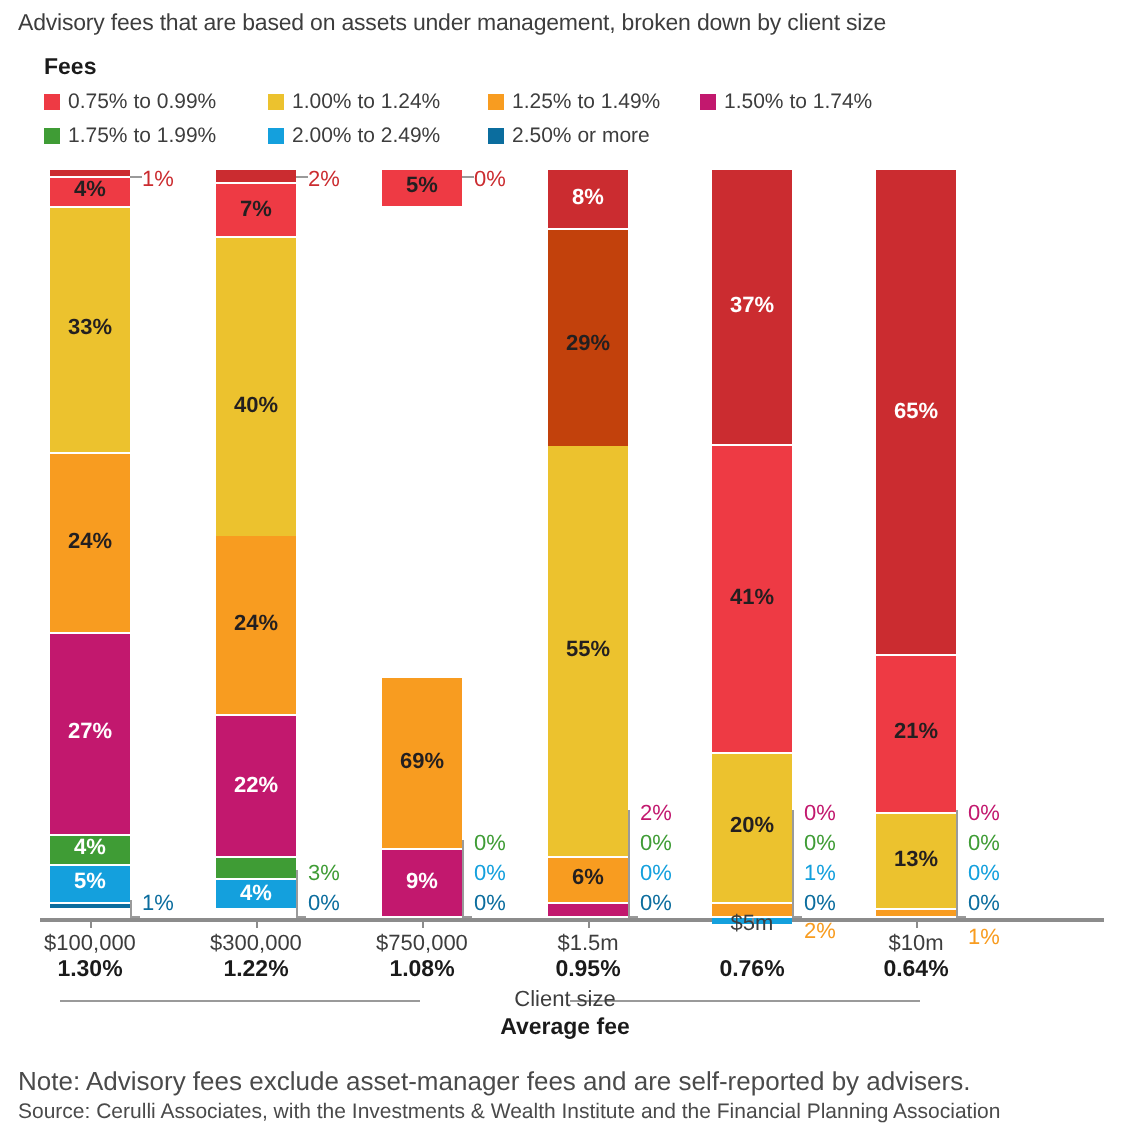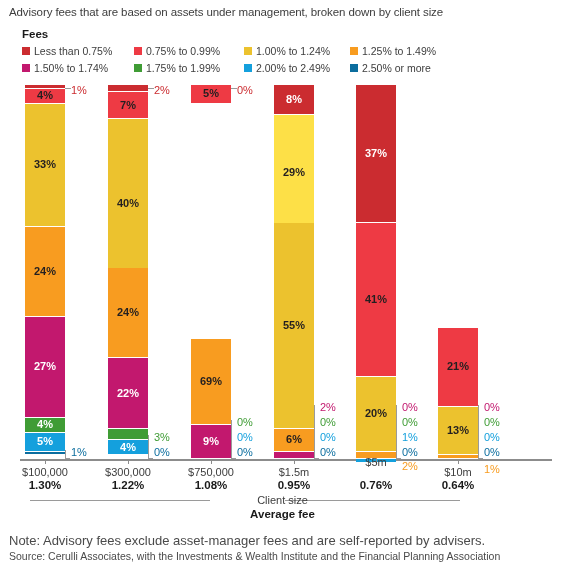--- a/index.html
+++ b/index.html
@@ -88,24 +88,20 @@
 </style>
 </head>
 <body>
 
 <div id="title">Advisory fees that are based on assets under management, broken down by client size</div>
 
 <div id="legend">
   <div id="legend-title">Fees</div>
   <div id="legend-grid">
       <div class="legend-item">
-        <span class="swatch" style="background: rgb(203, 44, 48);"></span>
-        <span>Less than 0.75%</span>
-      </div>
-      <div class="legend-item">
         <span class="swatch" style="background: rgb(238, 58, 68);"></span>
         <span>0.75% to 0.99%</span>
       </div>
       <div class="legend-item">
         <span class="swatch" style="background: rgb(236, 194, 46);"></span>
         <span>1.00% to 1.24%</span>
       </div>
       <div class="legend-item">
         <span class="swatch" style="background: rgb(248, 156, 32);"></span>
         <span>1.25% to 1.49%</span>
@@ -211,21 +207,21 @@
     <div class="outside" style="left: 237px; top: 417px; color: rgb(63, 156, 53);">0%</div>
     <div class="leader" style="left: 231px; top: 420px; width: 5px; height: 39px;"></div>
     <div class="tick" style="left: 211px;"></div>
     <div class="xlab" style="left: 161px; top: 466px;">$750,000</div>
     <div class="xlab2" style="left: 161px; top: 479px;">1.08%</div>
     <div class="bar-group" style="left: 274px; top: 85px; height: 374px;">
       <div class="bar" style="height: 374px;">
         <div class="seg" style="top: 0px; height: 29.92px; background: rgb(203, 44, 48);">
           <span class="seg-label" style="color: rgb(255, 255, 255);">8%</span>
         </div>
-        <div class="seg" style="top: 29.92px; height: 117px; background: #fde047;">
+        <div class="seg" style="top: 29.92px; height: 117px; background: #c2410c;">
           <span class="seg-label" style="color: rgb(35, 31, 32);">29%</span>
         </div>
         <div class="seg" style="top: 138.38px; height: 205.7px; background: rgb(236, 194, 46);">
           <span class="seg-label" style="color: rgb(35, 31, 32);">55%</span>
         </div>
         <div class="seg" style="top: 344.08px; height: 22.44px; background: rgb(248, 156, 32);">
           <span class="seg-label" style="color: rgb(35, 31, 32);">6%</span>
         </div>
         <div class="seg" style="top: 366.52px; height: 7.48px; background: rgb(194, 24, 110);"></div>
       </div>
@@ -257,20 +253,23 @@
     <div class="outside" style="left: 402px; top: 447px; color: rgb(11, 109, 158);">0%</div>
     <div class="outside" style="left: 402px; top: 432px; color: rgb(20, 160, 221);">1%</div>
     <div class="outside" style="left: 402px; top: 417px; color: rgb(63, 156, 53);">0%</div>
     <div class="outside" style="left: 402px; top: 402px; color: rgb(194, 24, 110);">0%</div>
     <div class="leader" style="left: 396px; top: 405px; width: 5px; height: 54px;"></div>
     <div class="tick" style="left: 376px;"></div>
     <div class="xlab" style="left: 326px; top: 456px;">$5m</div>
     <div class="xlab2" style="left: 326px; top: 479px;">0.76%</div>
     <div class="bar-group" style="left: 438px; top: 85px; height: 374px;">
       <div class="bar" style="height: 374px;">
+        <div class="seg" style="top: 0px; height: 243.1px; background: rgb(203, 44, 48);">
+          <span class="seg-label" style="color: rgb(255, 255, 255);">65%</span>
+        </div>
         <div class="seg" style="top: 243.1px; height: 78.54px; background: rgb(238, 58, 68);">
           <span class="seg-label" style="color: rgb(35, 31, 32);">21%</span>
         </div>
         <div class="seg" style="top: 321.64px; height: 48.62px; background: rgb(236, 194, 46);">
           <span class="seg-label" style="color: rgb(35, 31, 32);">13%</span>
         </div>
         <div class="seg" style="top: 370.26px; height: 3.74px; background: rgb(248, 156, 32);"></div>
       </div>
     </div>
     <div class="outside" style="left: 484px; top: 464.26px; color: rgb(248, 156, 32);">1%</div>

